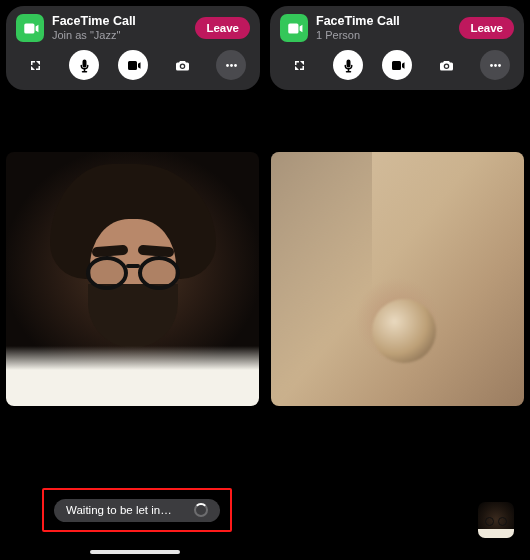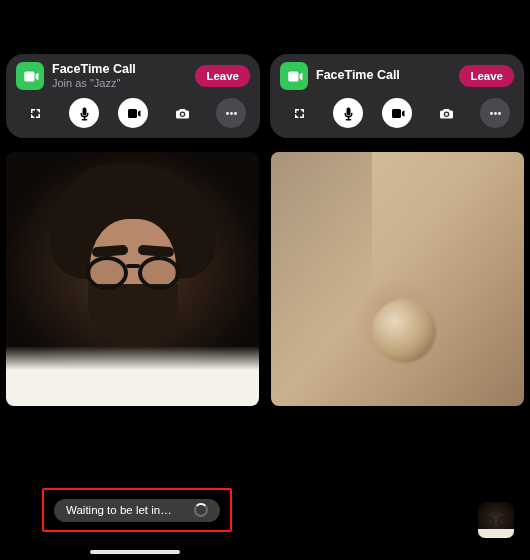--- a/index.html
+++ b/index.html
@@ -1,19 +1,19 @@
 <!DOCTYPE html>
 <html><head>
 <meta charset="utf-8">
 <style>
   * { box-sizing: border-box; margin: 0; padding: 0; }
   html, body { background: #000; color: #fff; font-family: -apple-system, Helvetica, Arial, sans-serif; }
   body { width: 530px; height: 560px; overflow: hidden; position: relative; }
 
-  .panels { display: flex; gap: 10px; padding: 6px 6px 4px 6px; margin-top: 48px; }
+  .panels { display: flex; gap: 10px; padding: 6px 6px 4px 6px; }
   .panel {
     flex: 1;
     background: #2c2c2e;
     border-radius: 18px;
     padding: 8px 10px 8px 10px;
     display: flex; flex-direction: column; gap: 6px;
   }
   .panel-top { display: flex; align-items: center; gap: 8px; }
   .app-badge {
     width: 28px; height: 28px; border-radius: 7px;
@@ -190,20 +190,21 @@
 
   <div class="panel">
     <div class="panel-top">
       <div class="app-badge">
         <svg viewBox="0 0 15 15">
             <use href="#ic-video"></use>
           </svg>
       </div>
       <div class="panel-titles">
         <div class="panel-title">FaceTime Call</div>
+        <div class="panel-sub">1 Person</div>
       </div>
       <button class="leave-btn">Leave</button>
     </div>
     <div class="panel-actions">
       <div class="circ nb">
           <svg viewBox="0 0 15 15">
             <use href="#ic-expand"></use>
           </svg>
         </div>
       <div class="circ active">

